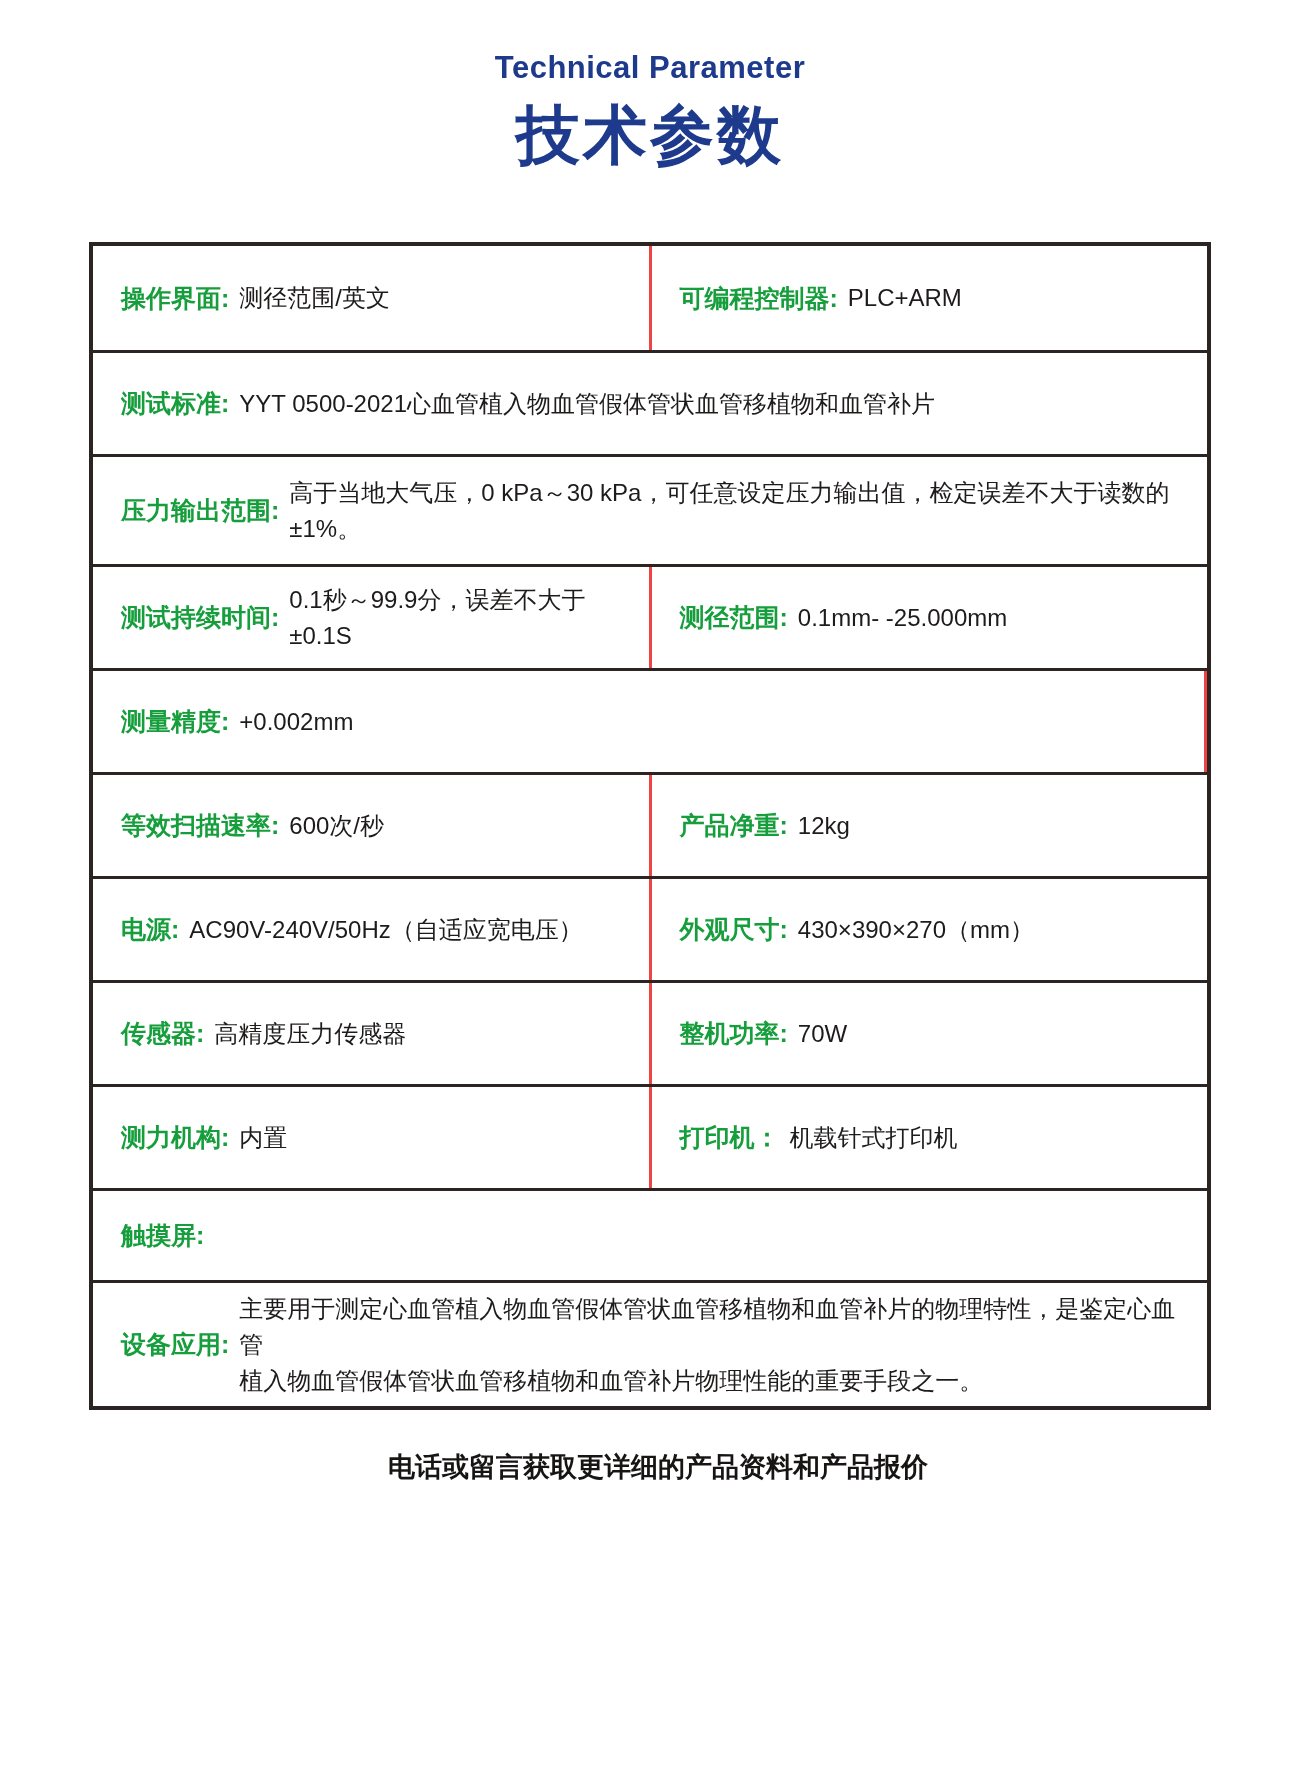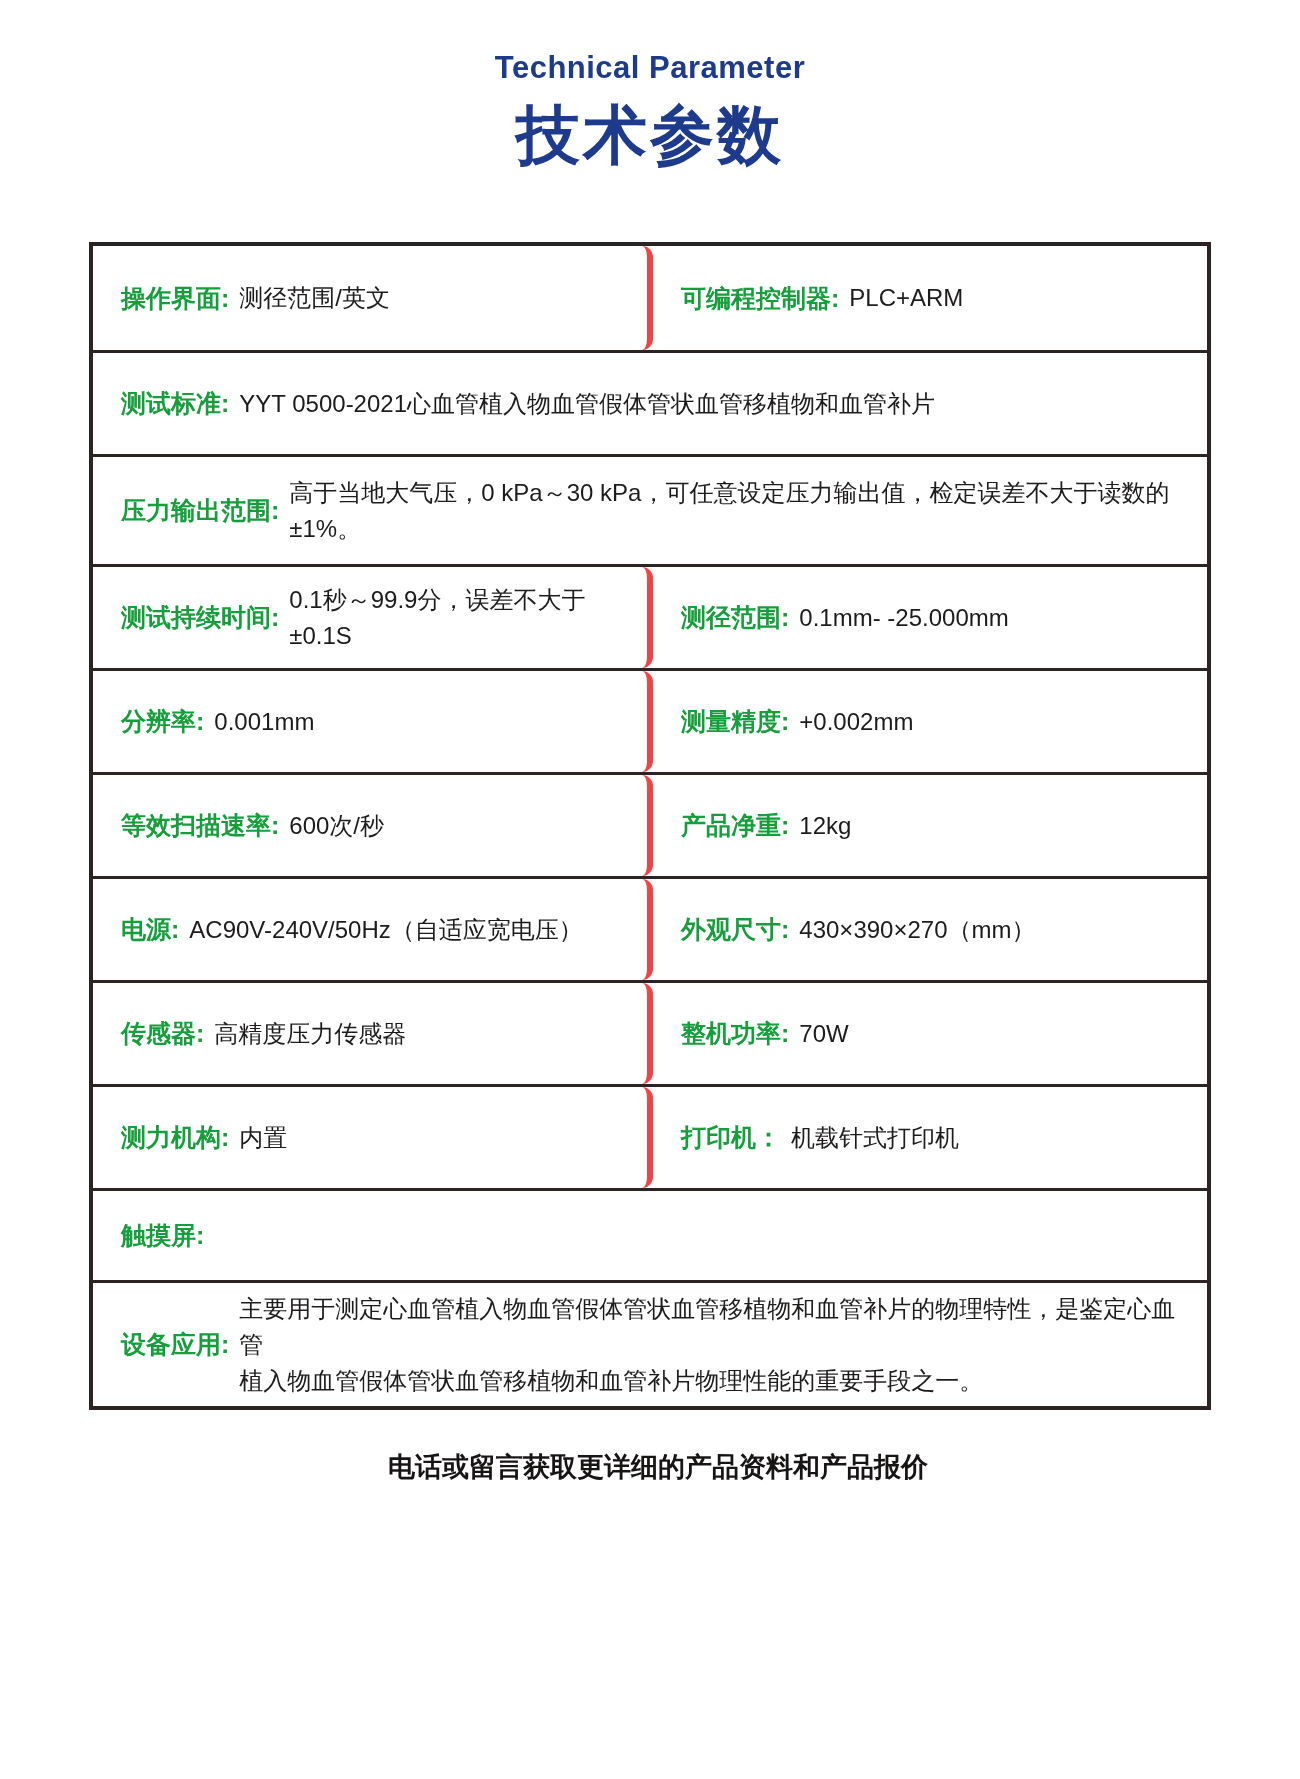--- a/index.html
+++ b/index.html
@@ -52,22 +52,21 @@
   .cell {
     flex: 1 1 0;
     display: flex;
     align-items: center;
     gap: 10px;
     padding: 0 24px 0 28px;
     box-sizing: border-box;
     min-width: 0;
   }
   .double .cell:first-child {
-    border-right: 6px solid #ef4444;
-    border-radius: 11px;
+    border-right: 3px solid #ef4444;
   }
   .lbl {
     color: #169e3c;
     font-weight: bold;
     font-size: 25px;
     white-space: nowrap;
     flex: 0 0 auto;
   }
   .val {
     color: #1e1b1b;
@@ -143,24 +142,20 @@
         <span class="val">0.1秒～99.9分，误差不大于±0.1S</span>
       </div>
       <div class="cell">
         <span class="lbl">测径范围:</span>
         <span class="val">0.1mm- -25.000mm</span>
       </div>
     </div>
 
     <div class="row double h-a">
       <div class="cell">
-        <span class="lbl">分辨率:</span>
-        <span class="val">0.001mm</span>
-      </div>
-      <div class="cell">
         <span class="lbl">测量精度:</span>
         <span class="val">+0.002mm</span>
       </div>
     </div>
 
     <div class="row double h-a">
       <div class="cell">
         <span class="lbl">等效扫描速率:</span>
         <span class="val">600次/秒</span>
       </div>

